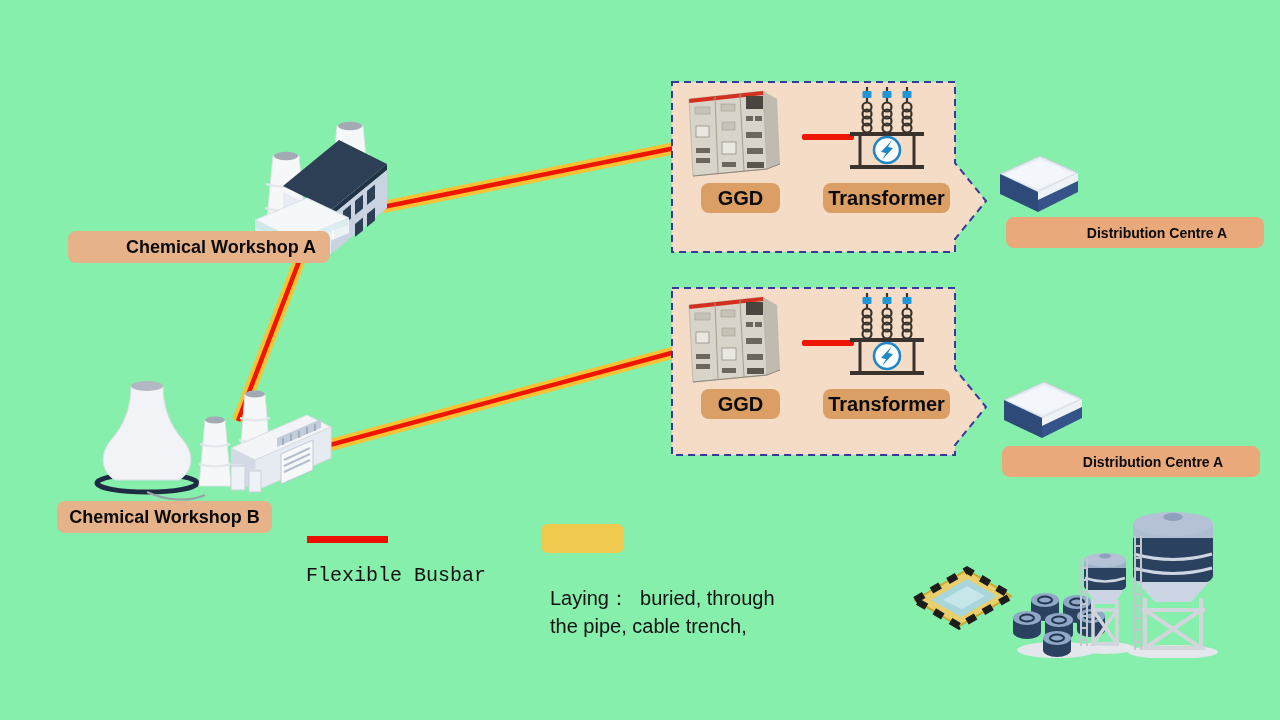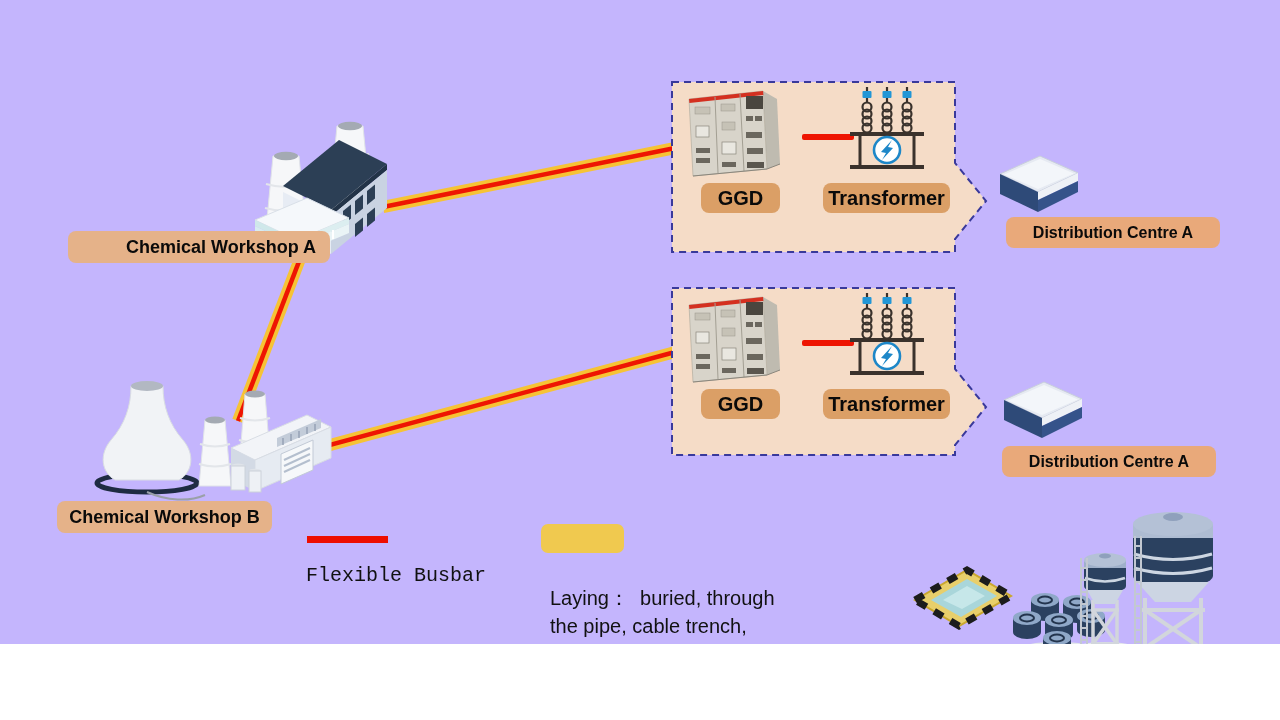--- a/index.html
+++ b/index.html
@@ -1,26 +1,26 @@
 <!DOCTYPE html>
 <html><head>
 <meta charset="utf-8">
 <style>
   html,body{margin:0;padding:0;background:#ffffff;}
   .stage{
-    position:relative;width:1280px;height:644px;overflow:hidden;background:#c4b5fd;
+    position:relative;width:1280px;height:720px;overflow:hidden;background:#86efac;
     font-family:"Liberation Sans","DejaVu Sans",sans-serif;color:#000;
   }
   .abs{position:absolute;}
   .tag{
     position:absolute;display:flex;align-items:center;justify-content:center;
     font-weight:bold;color:#0a0a0a;border-radius:8px;text-align:center;
   }
   .tag-workshop{background:#e5b289;font-size:18px;}
-  .tag-dist{background:#e9a97a;font-size:16px;}
+  .tag-dist{background:#e9a97a;font-size:14px;padding-left:44px;}
   .tag-panel{background:#db9f66;font-size:20px;}
   .legend-label{position:absolute;font-size:20px;color:#111;}
   .legend-laying div{white-space:pre;line-height:28px;font-size:20px;color:#111;}
   .red-connector{position:absolute;background:#ee1502;border-radius:2px;}
   .legend-swatch-red{position:absolute;background:#ee0e00;}
   .legend-swatch-yellow{position:absolute;background:#f0c94f;border-radius:7px;}
 </style>
 </head>
 <body>
 

